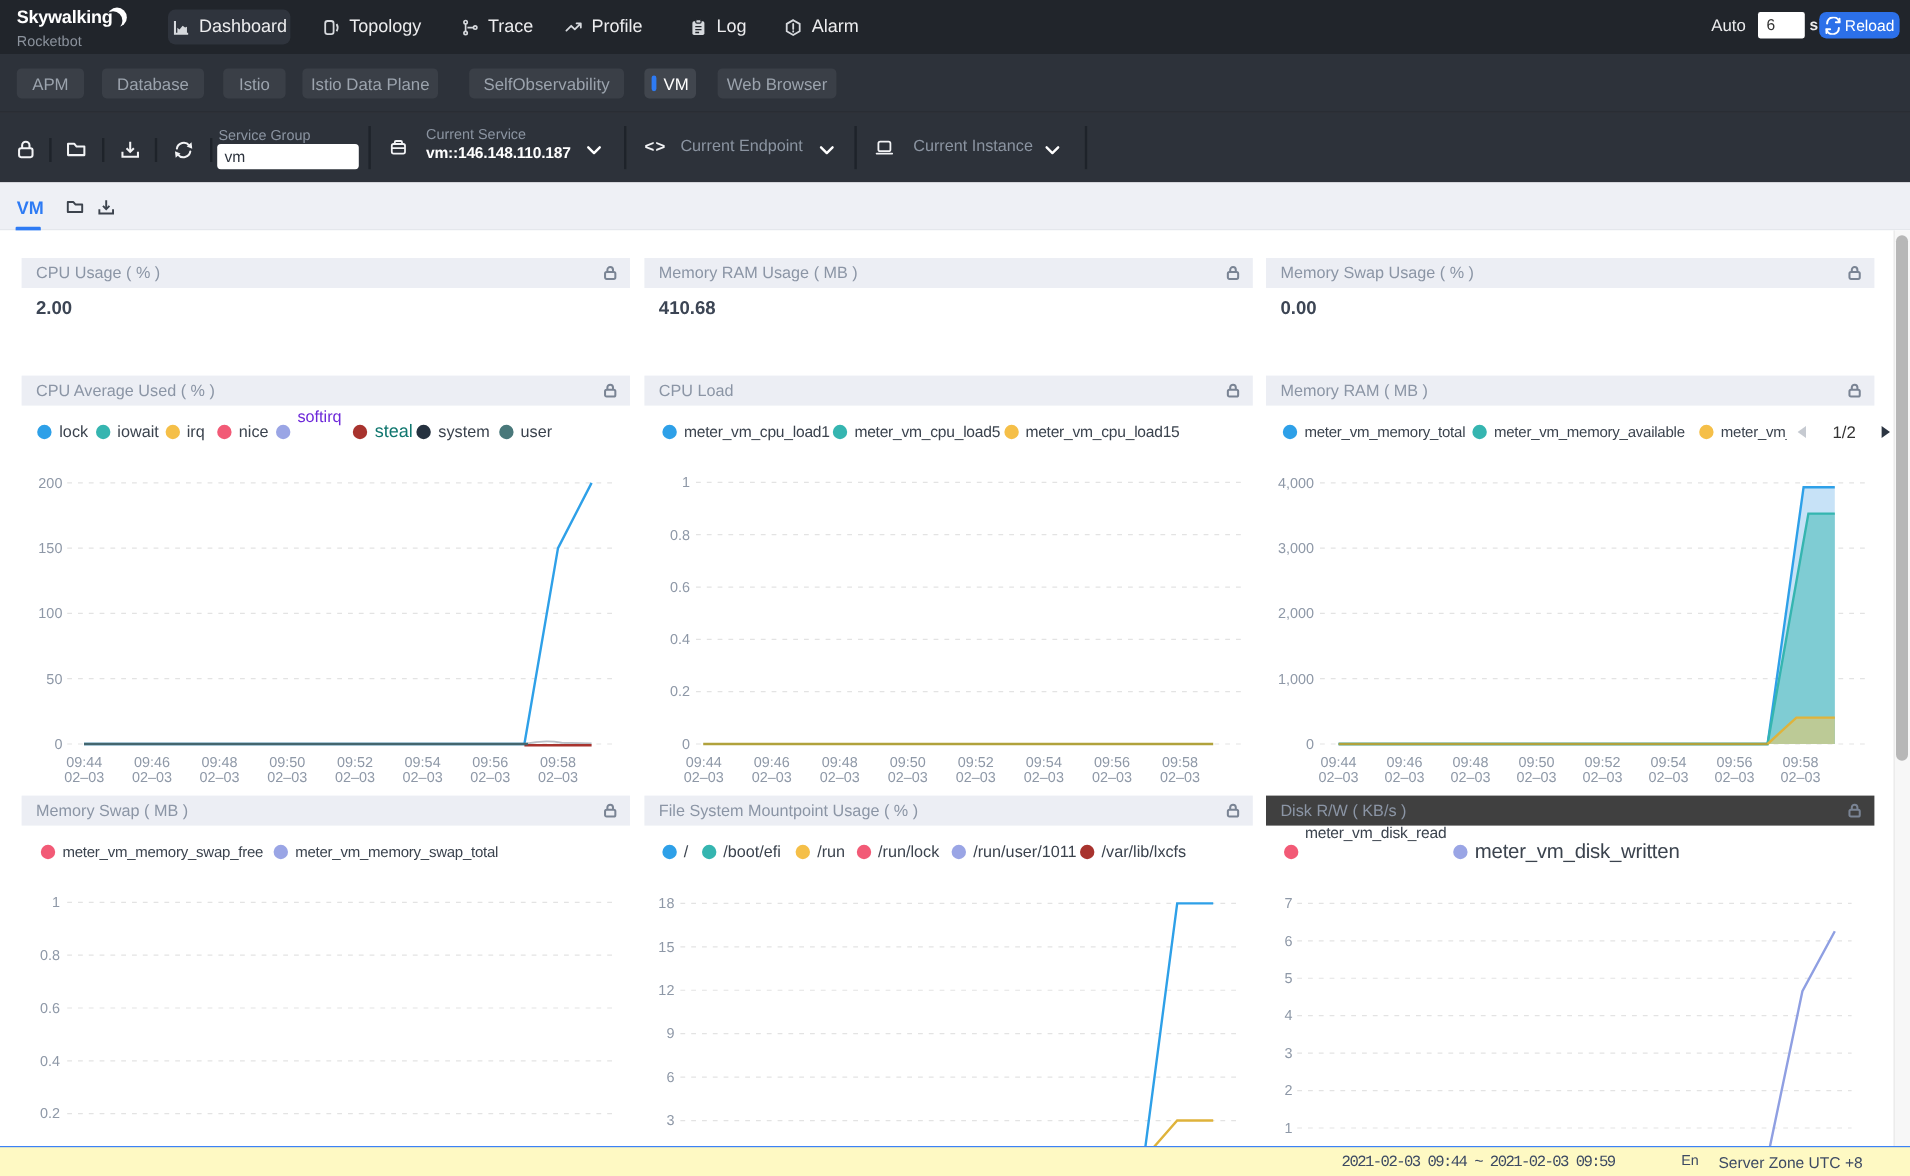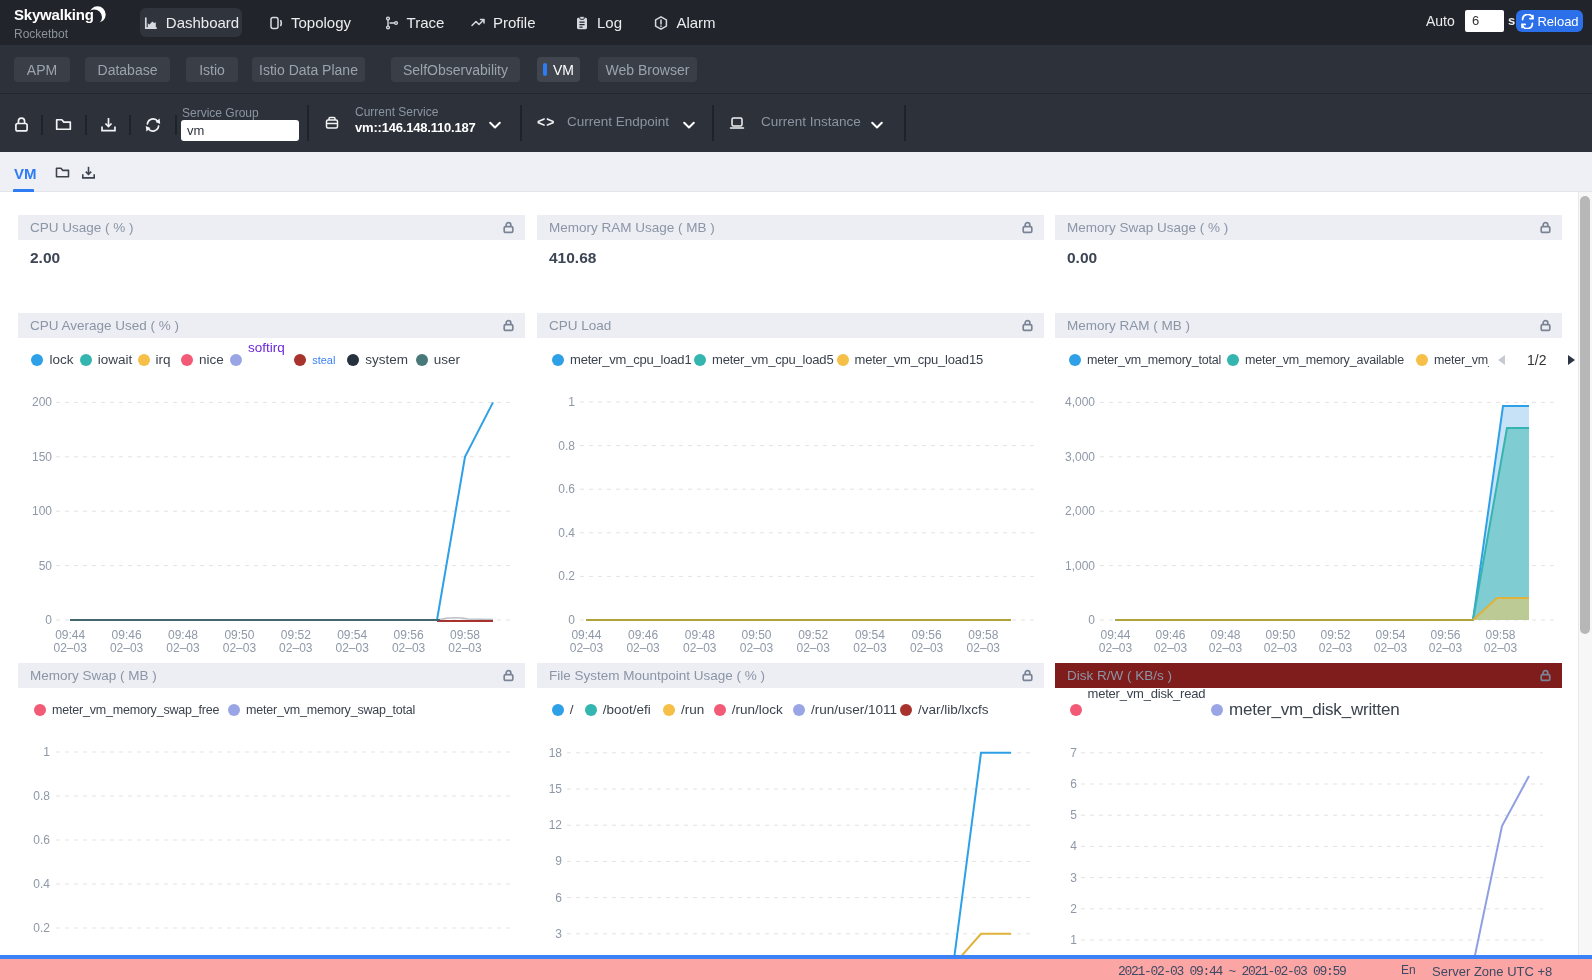--- a/index.html
+++ b/index.html
@@ -218,21 +218,21 @@
     <div style="position:absolute;left:49.4px;top:160px;font-size:13.5px;letter-spacing:0;color:#3b434e;white-space:nowrap;line-height:16px">lock</div>
     <div style="position:absolute;left:79.8px;top:162px;width:12px;height:12px;border-radius:50%;background:#35b5b0"></div>
     <div style="position:absolute;left:97.8px;top:160px;font-size:13.5px;letter-spacing:0;color:#3b434e;white-space:nowrap;line-height:16px">iowait</div>
     <div style="position:absolute;left:137.6px;top:162px;width:12px;height:12px;border-radius:50%;background:#f5bf48"></div>
     <div style="position:absolute;left:155.6px;top:160px;font-size:13.5px;letter-spacing:0;color:#3b434e;white-space:nowrap;line-height:16px">irq</div>
     <div style="position:absolute;left:181px;top:162px;width:12px;height:12px;border-radius:50%;background:#f25a76"></div>
     <div style="position:absolute;left:199px;top:160px;font-size:13.5px;letter-spacing:0;color:#3b434e;white-space:nowrap;line-height:16px">nice</div>
     <div style="position:absolute;left:229.9px;top:162px;width:12px;height:12px;border-radius:50%;background:#9aa5e5"></div>
     <div style="position:absolute;left:247.9px;top:148px;font-size:13.5px;letter-spacing:0;color:#6d28d9;white-space:nowrap;line-height:16px">softirq</div>
     <div style="position:absolute;left:294.2px;top:162px;width:12px;height:12px;border-radius:50%;background:#a8332e"></div>
-    <div style="position:absolute;left:312.2px;top:160px;font-size:11px;letter-spacing:0;color:#3b82f6;white-space:nowrap;line-height:16px">steal</div>
+    <div style="position:absolute;left:312.2px;top:160px;font-size:15px;letter-spacing:0;color:#0f766e;white-space:nowrap;line-height:16px">steal</div>
     <div style="position:absolute;left:347.3px;top:162px;width:12px;height:12px;border-radius:50%;background:#25313f"></div>
     <div style="position:absolute;left:365.3px;top:160px;font-size:13.5px;letter-spacing:0;color:#3b434e;white-space:nowrap;line-height:16px">system</div>
     <div style="position:absolute;left:415.8px;top:162px;width:12px;height:12px;border-radius:50%;background:#49787a"></div>
     <div style="position:absolute;left:433.8px;top:160px;font-size:13.5px;letter-spacing:0;color:#3b434e;white-space:nowrap;line-height:16px">user</div>
     <div style="position:absolute;left:552px;top:162px;width:12px;height:12px;border-radius:50%;background:#2ea0e8"></div>
     <div style="position:absolute;left:570px;top:160px;font-size:13px;letter-spacing:-0.2px;color:#3b434e;white-space:nowrap;line-height:16px">meter_vm_cpu_load1</div>
     <div style="position:absolute;left:694px;top:162px;width:12px;height:12px;border-radius:50%;background:#35b5b0"></div>
     <div style="position:absolute;left:712px;top:160px;font-size:13px;letter-spacing:-0.2px;color:#3b434e;white-space:nowrap;line-height:16px">meter_vm_cpu_load5</div>
     <div style="position:absolute;left:836.5px;top:162px;width:12px;height:12px;border-radius:50%;background:#f5bf48"></div>
     <div style="position:absolute;left:854.5px;top:160px;font-size:13px;letter-spacing:-0.2px;color:#3b434e;white-space:nowrap;line-height:16px">meter_vm_cpu_load15</div>
@@ -346,21 +346,21 @@
     </div>
     <div style="position:absolute;left:537px;top:471px;width:507px;height:25px;background:#eceef4;display:flex;align-items:center;justify-content:space-between;padding:0 10px 0 12px;box-sizing:border-box">
       <span style="font-size:13.5px;color:#8b95a5">File System Mountpoint Usage ( % )</span>
       <svg width="13" height="13" viewBox="0 0 13 13" style="" xmlns="http://www.w3.org/2000/svg">
         <g fill="none" stroke="#7a8494" stroke-width="1.7">
           <rect x="2.21" y="5.72" width="8.58" height="5.72" rx="1.3"></rect>
           <path d="M 4.16 5.72 V 3.9 a 2.34 2.34 0 0 1 4.68 0 V 5.72"></path>
         </g>
       </svg>
     </div>
-    <div style="position:absolute;left:1055px;top:471px;width:507px;height:25px;background:#7f1d1d;display:flex;align-items:center;justify-content:space-between;padding:0 10px 0 12px;box-sizing:border-box">
+    <div style="position:absolute;left:1055px;top:471px;width:507px;height:25px;background:#404040;display:flex;align-items:center;justify-content:space-between;padding:0 10px 0 12px;box-sizing:border-box">
       <span style="font-size:13.5px;color:#8b95a5">Disk R/W ( KB/s )</span>
       <svg width="13" height="13" viewBox="0 0 13 13" style="" xmlns="http://www.w3.org/2000/svg">
         <g fill="none" stroke="#7a8494" stroke-width="1.7">
           <rect x="2.21" y="5.72" width="8.58" height="5.72" rx="1.3"></rect>
           <path d="M 4.16 5.72 V 3.9 a 2.34 2.34 0 0 1 4.68 0 V 5.72"></path>
         </g>
       </svg>
     </div>
     <div style="position:absolute;left:34px;top:512px;width:12px;height:12px;border-radius:50%;background:#f25a76"></div>
     <div style="position:absolute;left:52px;top:510px;font-size:12.5px;letter-spacing:-0.2px;color:#3b434e;white-space:nowrap;line-height:16px">meter_vm_memory_swap_free</div>
@@ -428,16 +428,16 @@
         <text x="22" y="172.79999999999995" text-anchor="end" font-size="12" fill="#8e98a7">2</text>
         <line x1="26" y1="200" x2="488" y2="200" stroke="#e3e3e3" stroke-width="1" stroke-dasharray="4 5"></line>
         <text x="22" y="204" text-anchor="end" font-size="12" fill="#8e98a7">1</text>
         <g transform="translate(-1055,-740)">
           <polyline points="1474,960 1502,826 1529,776" fill="none" stroke="#8f9fe2" stroke-width="2"></polyline>
         </g>
       </svg></div>
   </div>
 <div class="abs" style="left:1578px;top:192px;width:14px;height:763px;background:#f7f7f7;border-left:1px solid #e9e9e9"></div>
 <div class="abs" style="left:1580px;top:196px;width:10px;height:438px;background:#b7b7b7;border-radius:5px"></div>
-<div class="abs" style="left:0;top:955px;width:1592px;height:25px;background:#fca5a5;border-top:4px solid #3b82f6">
+<div class="abs" style="left:0;top:955px;width:1592px;height:25px;background:#fef9c3;border-top:1px solid #3b82f6">
     <div class="abs" style="left:1118px;top:5px;font-family:'Liberation Mono',monospace;font-size:13px;letter-spacing:-1.3px;color:#3d4a63">2021-02-03 09:44 ~ 2021-02-03 09:59</div>
     <div class="abs" style="left:1401px;top:4px;font-size:12px;color:#3d4a63">En</div>
     <div class="abs" style="left:1432px;top:5px;font-size:13px;color:#3d4a63">Server Zone UTC +8</div>
   </div>
 </body></html>

